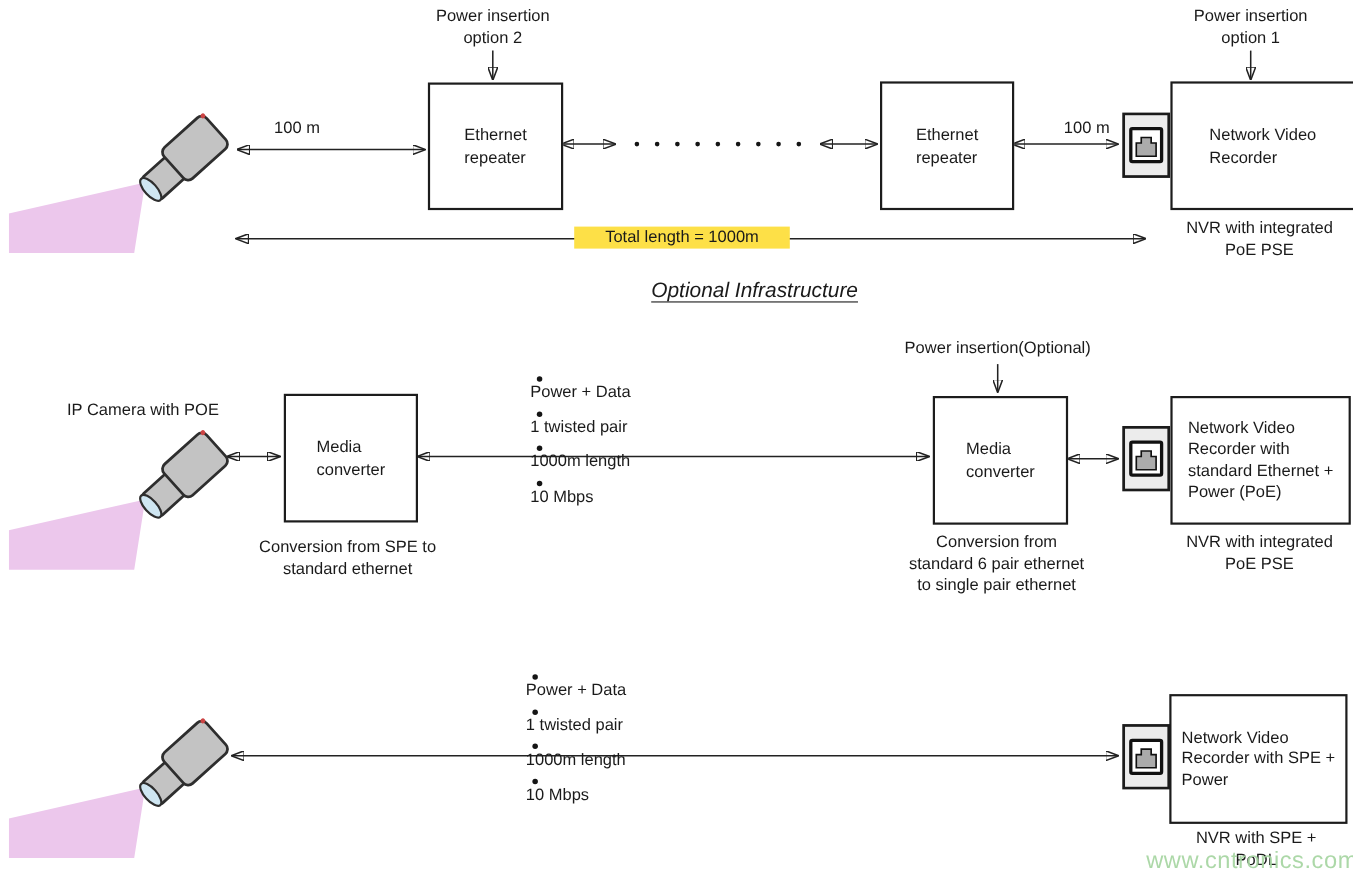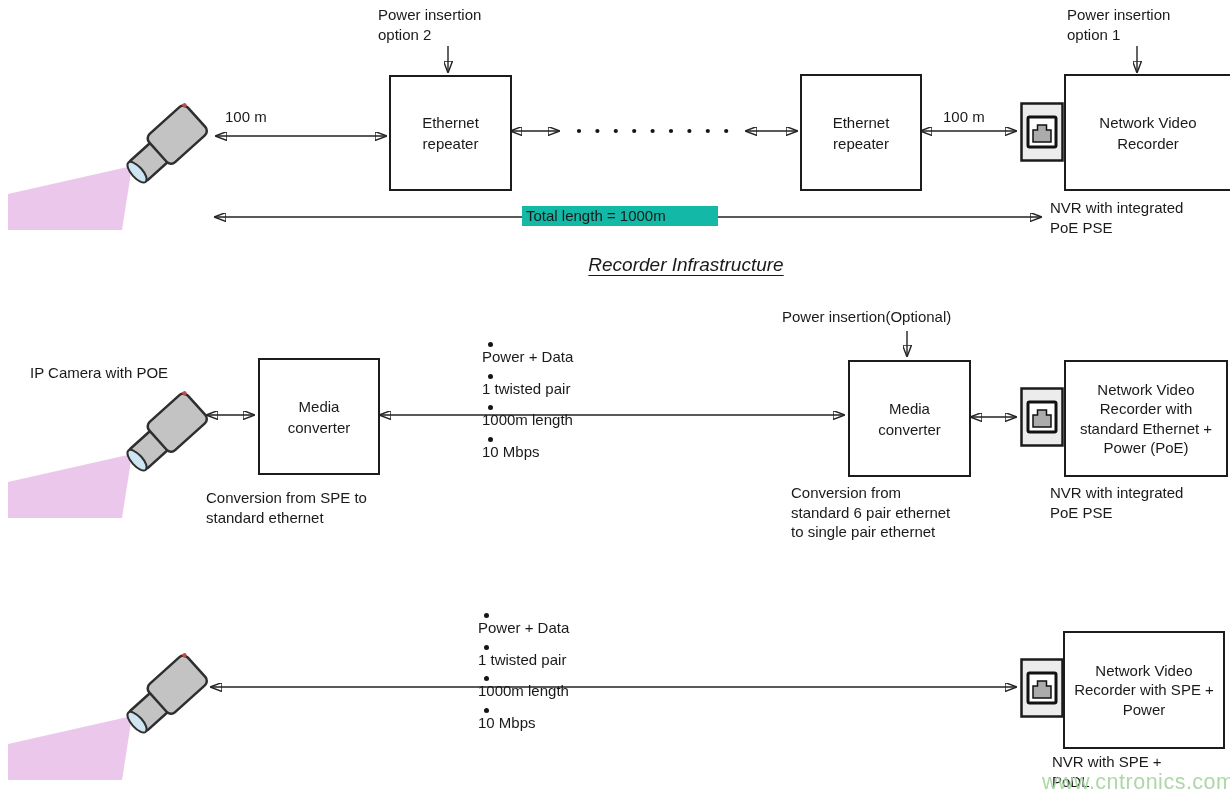--- a/index.html
+++ b/index.html
@@ -6,27 +6,27 @@
   .canvas{
     position:relative;width:1230px;height:804px;background:#fff;
     font-family:"Liberation Sans",sans-serif;color:#1a1a1a;overflow:hidden;
   }
   .connectors{position:absolute;left:0;top:0;z-index:1;}
   .connectors path{stroke:#222;stroke-width:1.4;fill:none;}
   .connectors circle{fill:#151515;}
   .box{
     position:absolute;z-index:2;background:#fff;border:2px solid #1c1c1c;
     display:flex;align-items:center;justify-content:center;
-    text-align:center;white-space:pre-line;font-size:15px;line-height:21px;
+    white-space:pre-line;font-size:15px;line-height:21px;
   }
   .lbl{
-    position:absolute;z-index:2;white-space:pre-line;
+    position:absolute;z-index:2;text-align:center;white-space:pre-line;
     font-size:15px;line-height:19.5px;
   }
-  .masked{background:#14b8a6;height:20px;line-height:20px;padding:0 4px;}
+  .masked{background:#fde047;height:20px;line-height:20px;padding:0 4px;}
   .title{
     position:absolute;z-index:2;text-align:center;font-size:19px;font-style:italic;
     text-decoration:underline;text-underline-offset:4px;white-space:nowrap;
   }
   .bullets{position:absolute;z-index:2;font-size:15px;line-height:19.5px;}
   .bi{display:flex;align-items:flex-start;flex-direction:column;}
   .dot{width:5px;height:5px;border-radius:50%;background:#151515;margin:7px 22px 0 6px;flex:0 0 auto;}
   .camera{position:absolute;z-index:2;}
   .port{position:absolute;z-index:3;}
   .watermark{
@@ -106,21 +106,21 @@
     <path d="M13 40 V28 H17.5 V23 H26.5 V28 H31 V40 Z" fill="#ababab" stroke="#111" stroke-width="1.5"></path>
   </svg>
 
   <div class="box" style="left:1064px;top:74px;width:164px;height:113px">Network Video
 Recorder</div>
   <div class="lbl" style="left:1050px;top:198px;width:190px">NVR with integrated
 PoE PSE</div>
 
   <div class="lbl masked" style="left:522px;top:206px;width:188px">Total length = 1000m</div>
 
-  <div class="title" style="left:536px;top:254px;width:300px">Recorder Infrastructure</div>
+  <div class="title" style="left:536px;top:254px;width:300px">Optional Infrastructure</div>
 
   <div class="lbl" style="left:30px;top:363px;width:200px">IP Camera with POE</div>
 
   <svg class="camera" style="left:8px;top:388px" width="210" height="132" viewBox="0 0 210 132">
     <polygon points="124,66 0,94 0,130 114,130" fill="#ecc7ec"></polygon>
     <g transform="rotate(-42 170 34)">
       <rect x="114" y="22" width="36" height="26" rx="3" fill="#c3c3c3" stroke="#2e2e2e" stroke-width="2.5"></rect>
       <ellipse cx="114" cy="35" rx="5.5" ry="13" fill="#cfe6f2" stroke="#2e2e2e" stroke-width="2"></ellipse>
       <rect x="143" y="15" width="52" height="38" rx="6" fill="#c3c3c3" stroke="#2e2e2e" stroke-width="2.5"></rect>
       <circle cx="194" cy="17" r="2.2" fill="#cc4444"></circle>

